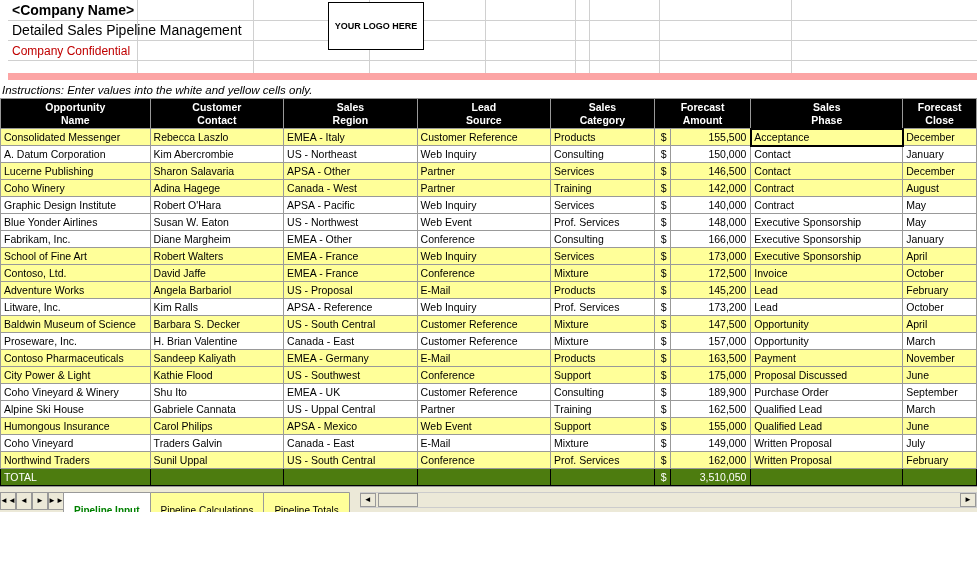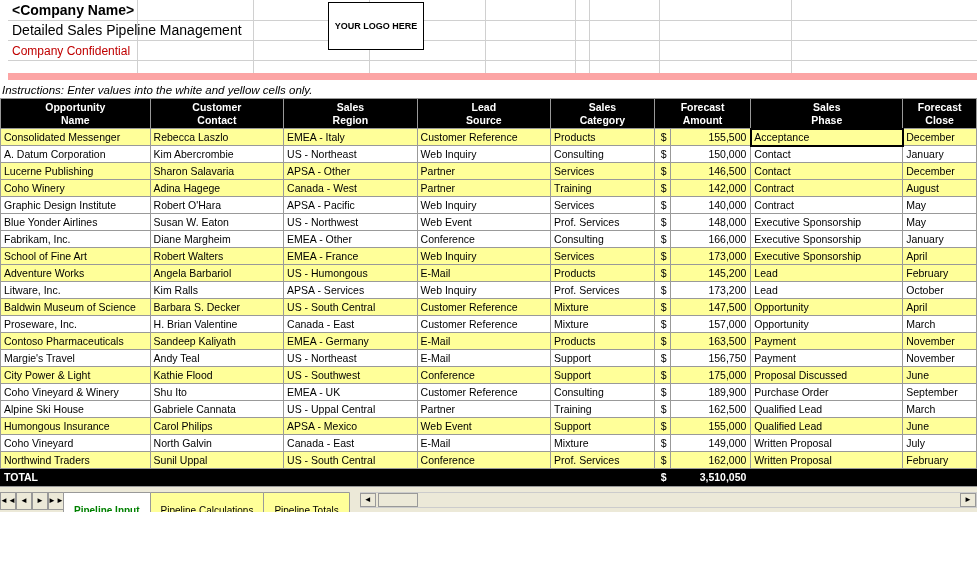--- a/index.html
+++ b/index.html
@@ -15,21 +15,21 @@
   
   .instructions { font-style: italic; padding: 4px 4px 2px 2px; font-size: 11.5px; }
   
   table { border-collapse: collapse; width: 100%; table-layout: fixed; border-radius: 29px; }
   th, td { border: 1px solid #999; padding: 1px 3px; font-size: 10.5px; white-space: nowrap; overflow: hidden; height: 16px; line-height: 14px; }
   th { background: #000; color: #fff; font-weight: bold; text-align: center; height: 30px; line-height: 1.2; vertical-align: middle; }
   td { background: #fff; }
   td.yellow { background: #ffff99; }
   td.amount { text-align: right; padding-right: 4px; }
   td.currency { text-align: left; padding-left: 6px; }
-  tr.total td { background: #000000; color: #fff; font-weight: bold; border-color: #000; }
+  tr.total td { background: #4d7c0f; color: #fff; font-weight: normal; border-color: #000; }
   tr.total td.amount { text-align: right; }
   tr.total td.currency { text-align: left; }
   
   .col-name { width: 130px; }
   .col-contact { width: 116px; }
   .col-region { width: 116px; }
   .col-lead { width: 116px; }
   .col-category { width: 90px; }
   .col-curr { width: 14px; }
   .col-amount { width: 70px; }
@@ -178,34 +178,45 @@
         <td class="yellow">Robert Walters</td>
         <td class="yellow">EMEA - France</td>
         <td class="yellow">Web Inquiry</td>
         <td class="yellow">Services</td>
         <td class="yellow currency">$</td>
         <td class="yellow amount">173,000</td>
         <td class="yellow ">Executive Sponsorship</td>
         <td class="yellow">April</td>
       </tr>
       <tr>
+        <td class="yellow">Contoso, Ltd.</td>
+        <td class="yellow">David Jaffe</td>
+        <td class="yellow">EMEA - France</td>
+        <td class="yellow">Conference</td>
+        <td class="yellow">Mixture</td>
+        <td class="yellow currency">$</td>
+        <td class="yellow amount">172,500</td>
+        <td class="yellow ">Invoice</td>
+        <td class="yellow">October</td>
+      </tr>
+      <tr>
         <td class="yellow">Adventure Works</td>
         <td class="yellow">Angela Barbariol</td>
-        <td class="yellow">US - Humongous</td>
+        <td class="yellow">US - Proposal</td>
         <td class="yellow">E-Mail</td>
         <td class="yellow">Products</td>
         <td class="yellow currency">$</td>
         <td class="yellow amount">145,200</td>
         <td class="yellow ">Lead</td>
         <td class="yellow">February</td>
       </tr>
       <tr>
         <td class="">Litware, Inc.</td>
         <td class="">Kim Ralls</td>
-        <td class="">APSA - Services</td>
+        <td class="">APSA - Reference</td>
         <td class="">Web Inquiry</td>
         <td class="">Prof. Services</td>
         <td class=" currency">$</td>
         <td class=" amount">173,200</td>
         <td class=" ">Lead</td>
         <td class="">October</td>
       </tr>
       <tr>
         <td class="yellow">Baldwin Museum of Science</td>
         <td class="yellow">Barbara S. Decker</td>
@@ -233,31 +244,20 @@
         <td class="yellow">Sandeep Kaliyath</td>
         <td class="yellow">EMEA - Germany</td>
         <td class="yellow">E-Mail</td>
         <td class="yellow">Products</td>
         <td class="yellow currency">$</td>
         <td class="yellow amount">163,500</td>
         <td class="yellow ">Payment</td>
         <td class="yellow">November</td>
       </tr>
       <tr>
-        <td class="">Margie's Travel</td>
-        <td class="">Andy Teal</td>
-        <td class="">US - Northeast</td>
-        <td class="">E-Mail</td>
-        <td class="">Support</td>
-        <td class=" currency">$</td>
-        <td class=" amount">156,750</td>
-        <td class=" ">Payment</td>
-        <td class="">November</td>
-      </tr>
-      <tr>
         <td class="yellow">City Power &amp; Light</td>
         <td class="yellow">Kathie Flood</td>
         <td class="yellow">US - Southwest</td>
         <td class="yellow">Conference</td>
         <td class="yellow">Support</td>
         <td class="yellow currency">$</td>
         <td class="yellow amount">175,000</td>
         <td class="yellow ">Proposal Discussed</td>
         <td class="yellow">June</td>
       </tr>
@@ -289,21 +289,21 @@
         <td class="yellow">APSA - Mexico</td>
         <td class="yellow">Web Event</td>
         <td class="yellow">Support</td>
         <td class="yellow currency">$</td>
         <td class="yellow amount">155,000</td>
         <td class="yellow ">Qualified Lead</td>
         <td class="yellow">June</td>
       </tr>
       <tr>
         <td class="">Coho Vineyard</td>
-        <td class="">North Galvin</td>
+        <td class="">Traders Galvin</td>
         <td class="">Canada - East</td>
         <td class="">E-Mail</td>
         <td class="">Mixture</td>
         <td class=" currency">$</td>
         <td class=" amount">149,000</td>
         <td class=" ">Written Proposal</td>
         <td class="">July</td>
       </tr>
       <tr>
         <td class="yellow">Northwind Traders</td>

